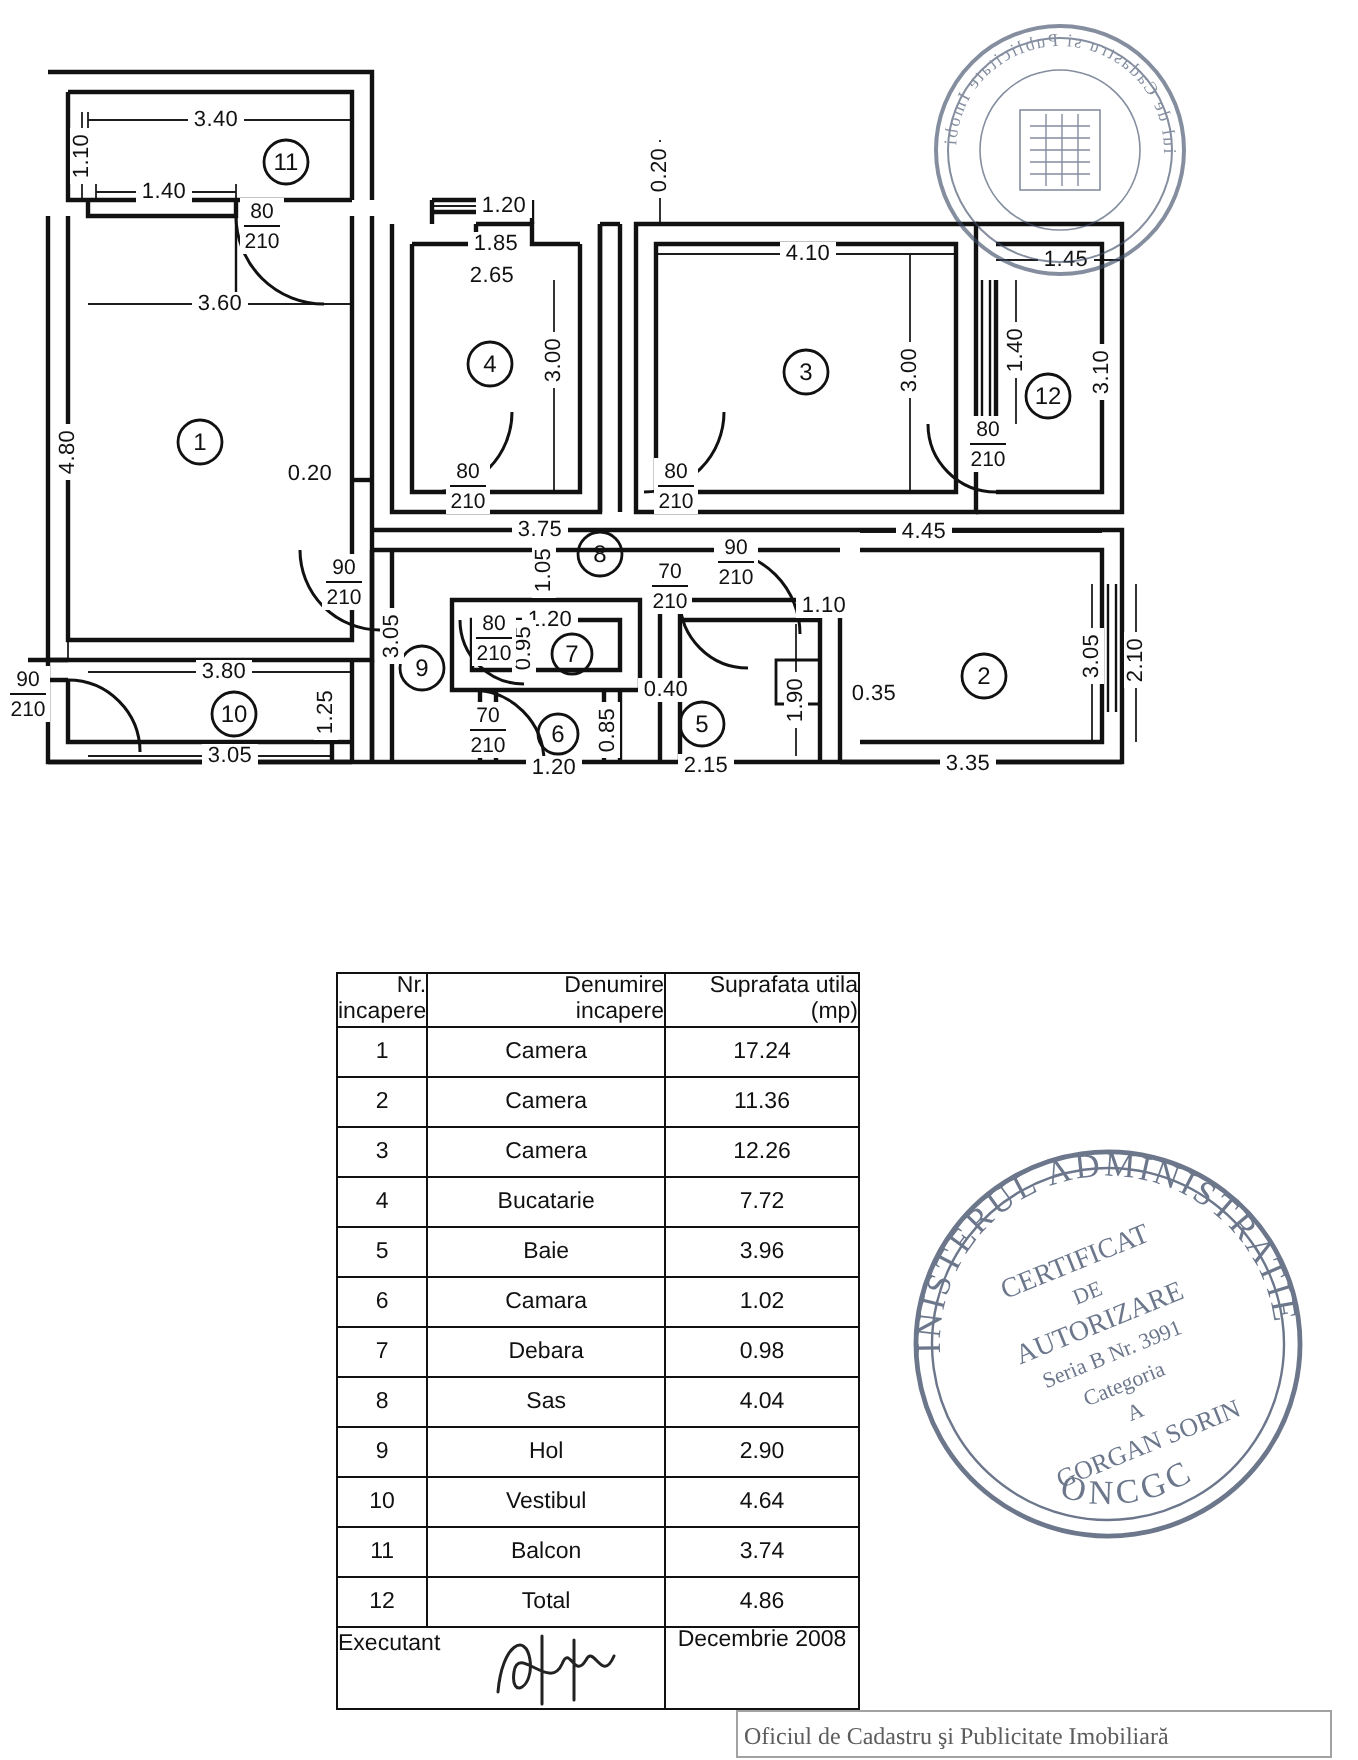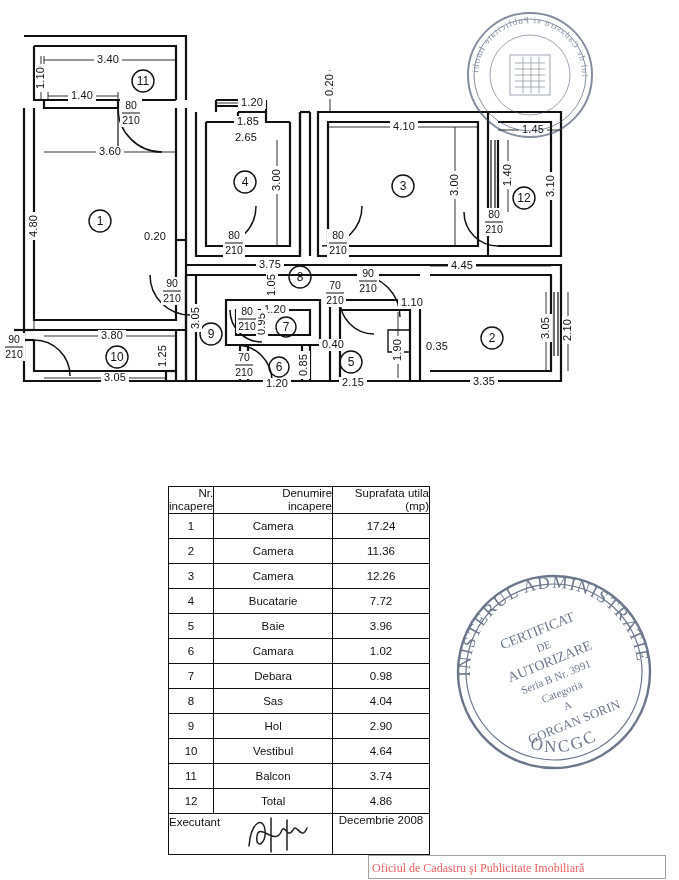--- a/index.html
+++ b/index.html
@@ -33,21 +33,21 @@
   .exec{position:relative;padding:4px 0 0 5px;font-size:10.5px;line-height:1.45;}
   .datecell{text-align:center;font-size:10.5px;vertical-align:middle;}
   
   .sig{position:absolute;pointer-events:none;}
 
   
   .stampbox{position:absolute;}
   #stamp-top{left:455px;top:5px;width:150px;height:140px;opacity:.62;}
   #stamp-bottom{left:443px;top:560px;width:222px;height:225px;opacity:.75;}
   .ocpi{position:absolute;left:372px;top:861px;width:290px;font-size:12px;
-        font-family:"Liberation Serif",serif;color:#ef4444;opacity:.85;
+        font-family:"Liberation Serif",serif;color:#404040;opacity:.85;
         white-space:nowrap;}
   .ocpi-box{position:absolute;left:368px;top:855px;width:296px;height:22px;
         border:1px solid #555;opacity:.55;}
 </style>
 </head>
 <body>
 
 <div id="plan">
   <svg width="679" height="470" viewBox="0 0 679 470">
     <g fill="none" stroke="#111" stroke-width="2.2">

